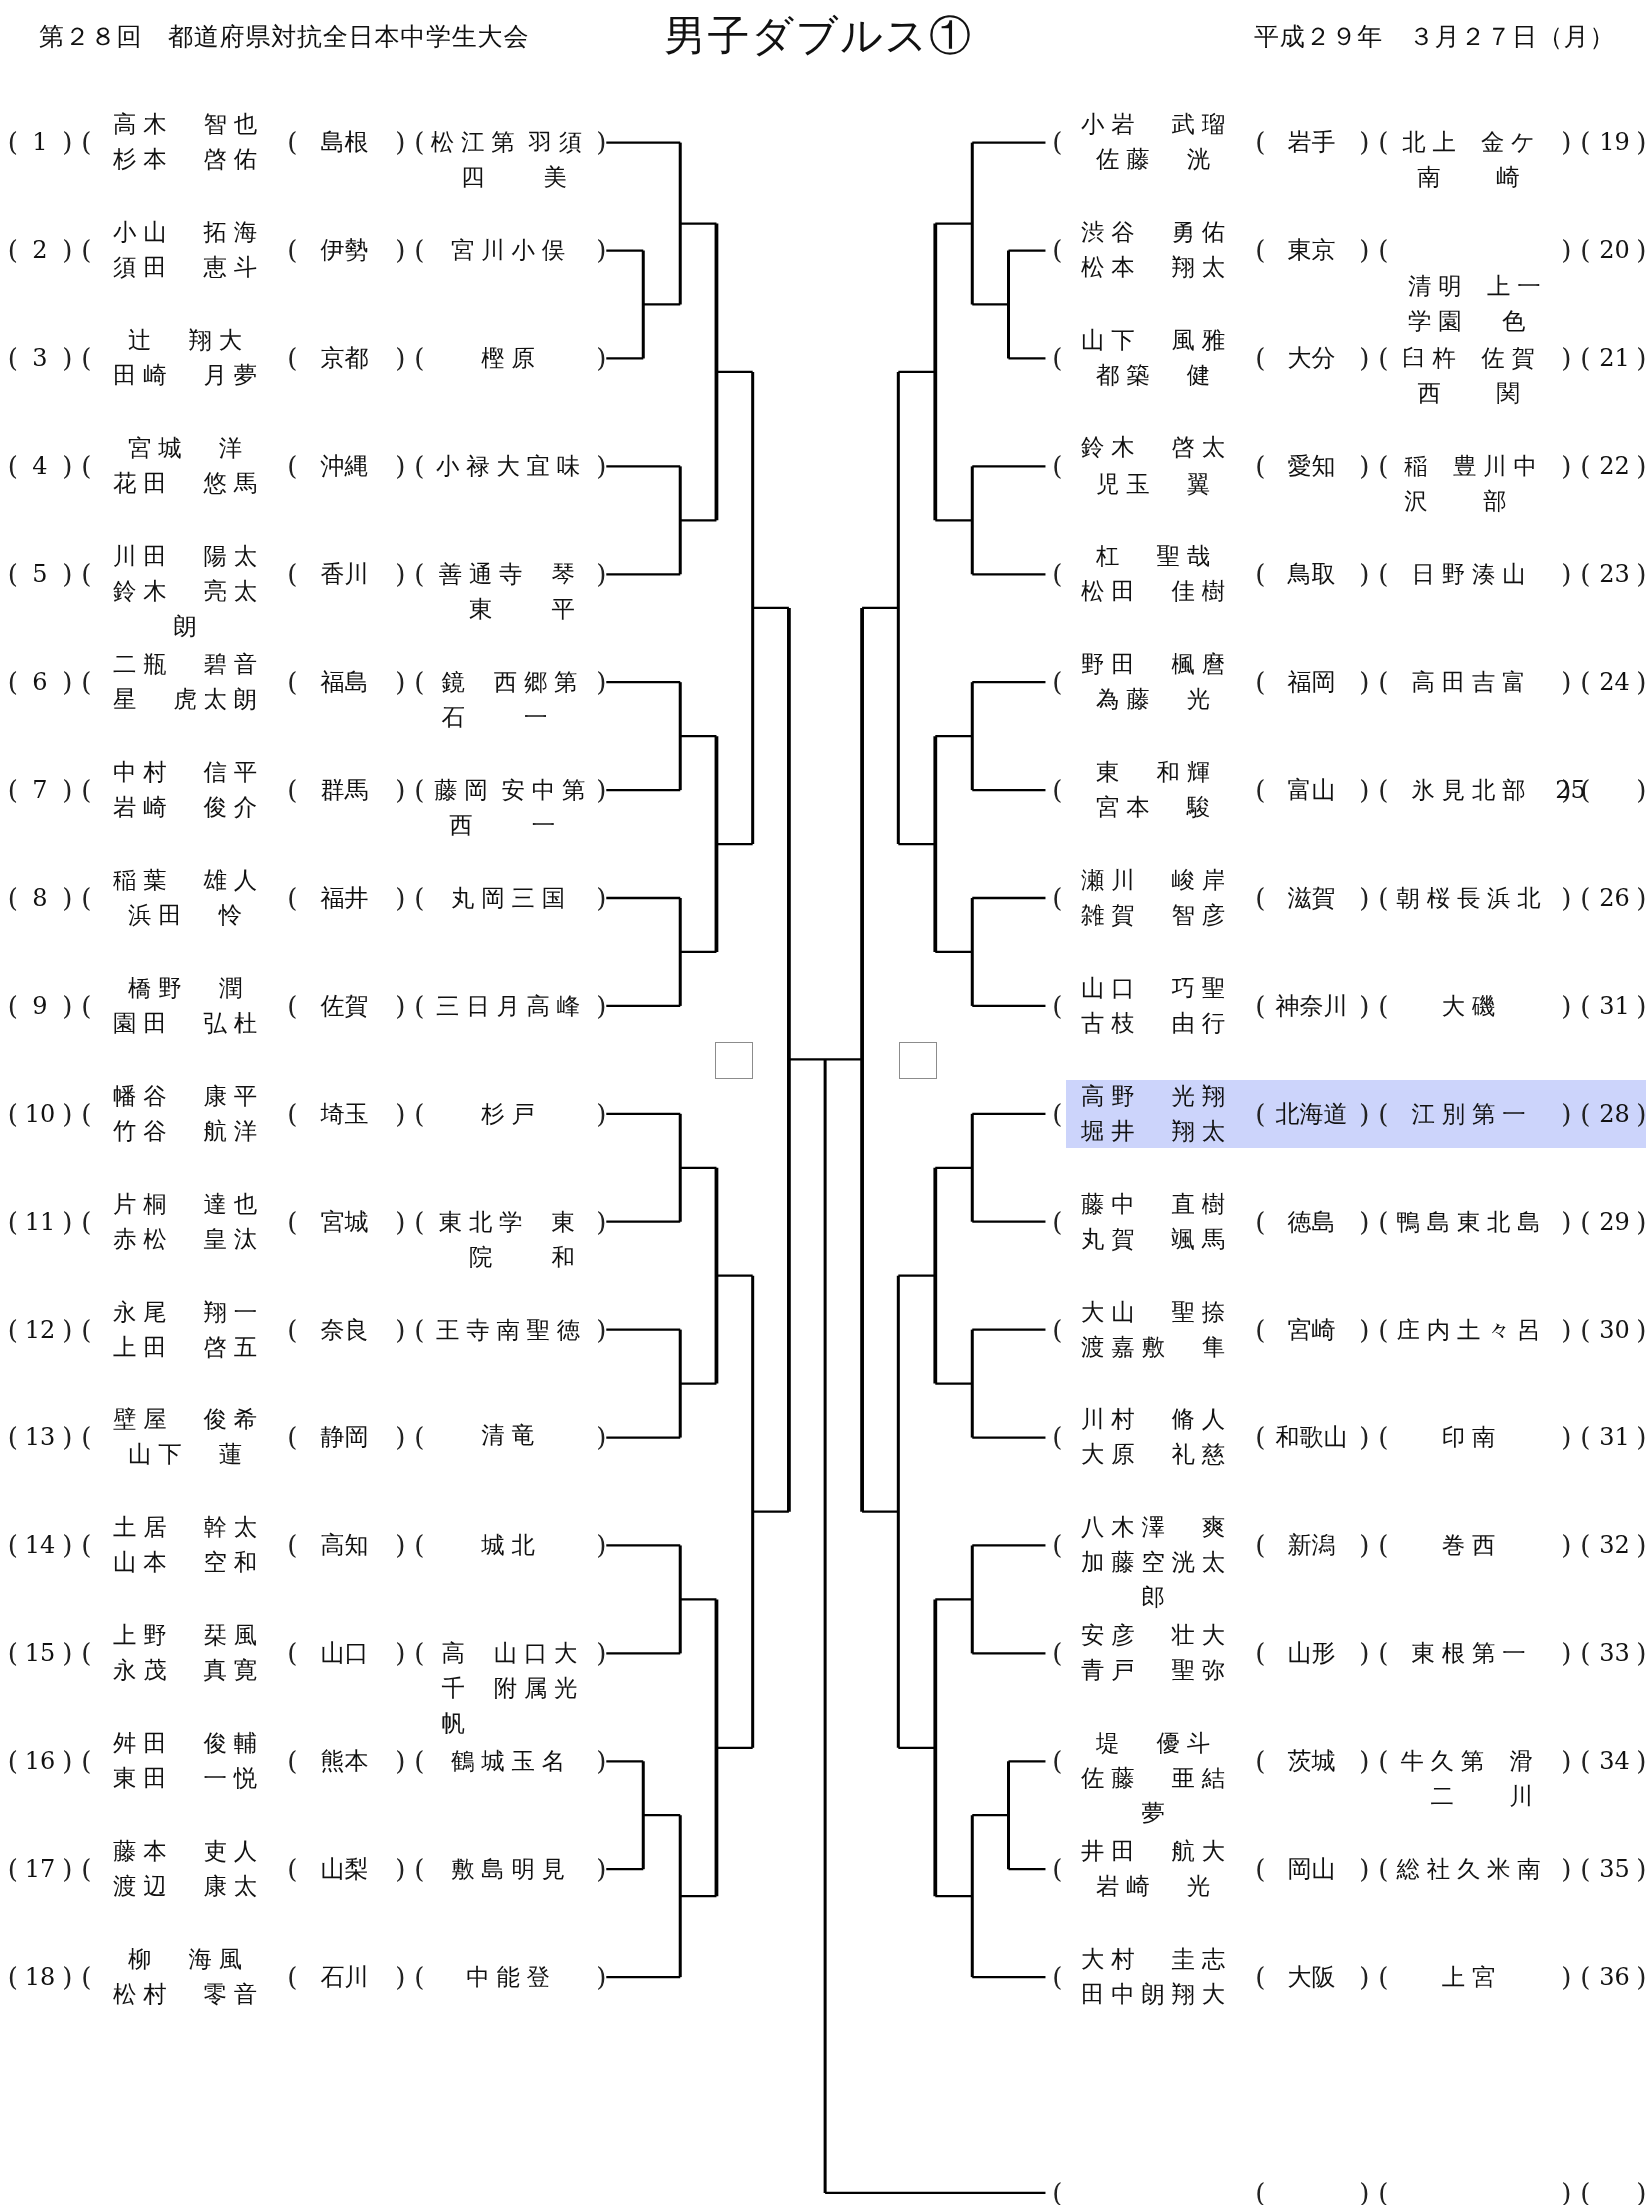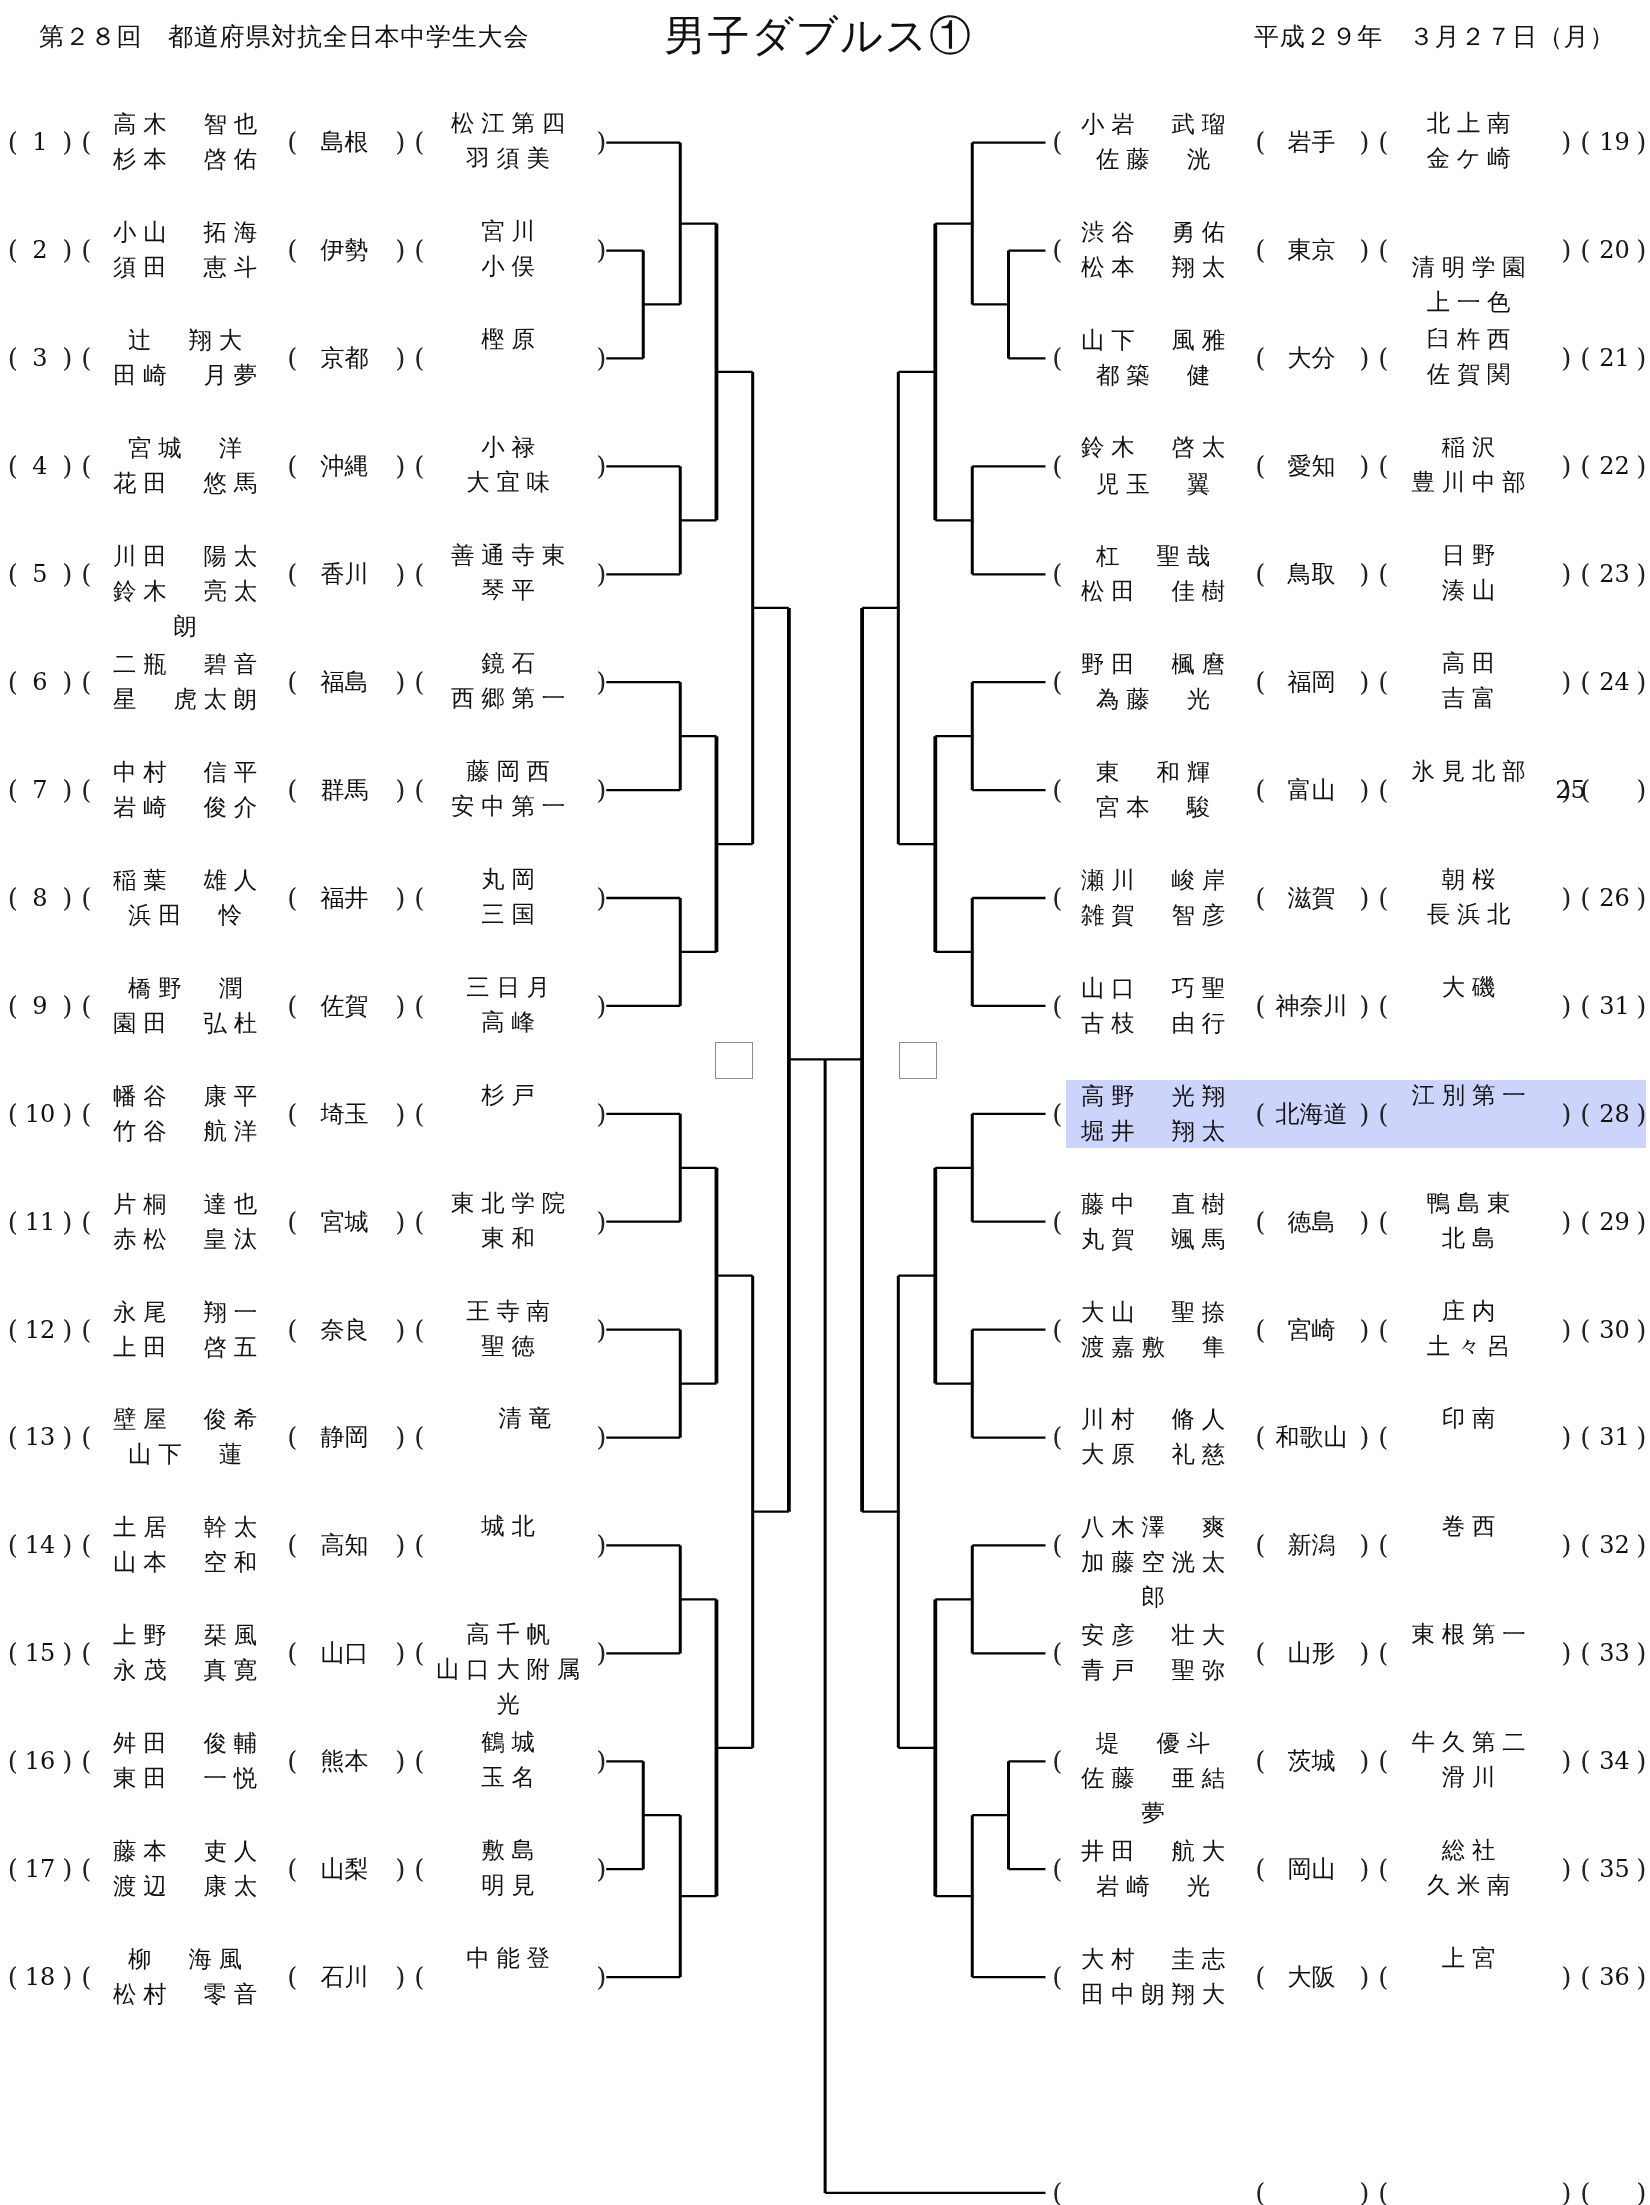--- a/index.html
+++ b/index.html
@@ -7,21 +7,21 @@
          font-family: "DejaVu Serif", "Liberation Serif", serif; color: #111; }
   .abs { position: absolute; white-space: nowrap; }
   .hdr-left { left: 39px; top: 19.6px; font-size: 25px; letter-spacing: 0.8px; }
   .hdr-title { left: 664px; top: 7.5px; font-size: 42px; letter-spacing: 1.5px; }
   .hdr-date { left: 1254px; top: 19.6px; font-size: 25px; letter-spacing: 0.8px; }
   .entry { position: absolute; height: 72px; }
   .entry .cell { position: absolute; top: 0; height: 72px; display: flex; align-items: center; font-size: 24px; }
   .entry .paren { font-size: 26px; color: #222; }
   .names { flex-direction: column; justify-content: center; text-align: justify; }
   .names span, .school span { display: block; height: 35px; line-height: 35px; font-size: 23.4px; letter-spacing: 6.8px; text-align: center; }
-  .school { flex-direction: column; }
+  .school { flex-direction: row; justify-content: center; }
   .seed { font-size: 22.6px; justify-content: center; }
   .pref { justify-content: center; font-size: 23.4px; }
   .highlight { position: absolute; background: #ccd4fb; }
   svg#bracket { position: absolute; left: 0; top: 0; }
   .box { position: absolute; border: 1.5px solid #8c8c8c; background: #fff; box-sizing: border-box; }
 </style>
 </head>
 <body>
 
 <div class="abs hdr-left">第２８回　都道府県対抗全日本中学生大会</div>
@@ -428,21 +428,21 @@
       <div class="cell names" style="left: 98px; width: 181px;">
         <span>壁屋　俊希</span>
         <span>山下　蓮</span>
       </div>
       <div class="cell paren" style="left: 281px; width: 22.6px; justify-content: center;">(</div>
       <div class="cell pref" style="left: 303px; width: 83px; align-items: center;">
         <span>静岡</span>
       </div>
       <div class="cell paren" style="left: 389px; width: 22.6px; justify-content: center;">)</div>
       <div class="cell paren" style="left: 408px; width: 22.6px; justify-content: center;">(</div>
-      <div class="cell school" style="left: 446px; width: 165px;">
+      <div class="cell school" style="left: 429px; width: 165px; font-family: Liberation Mono, monospace;">
         <span>清竜</span>
         <span></span>
       </div>
       <div class="cell paren" style="left: 590px; width: 22.6px; justify-content: center;">)</div>
     </div>
     <div class="entry" style="top: 1509px; left: 0px; width: 1651px;">
       <div class="cell paren" style="left: 1.5px; width: 22.6px; justify-content: center;">(</div>
       <div class="cell seed" style="left: 21px; width: 38px;">
         <span>14</span>
       </div>

